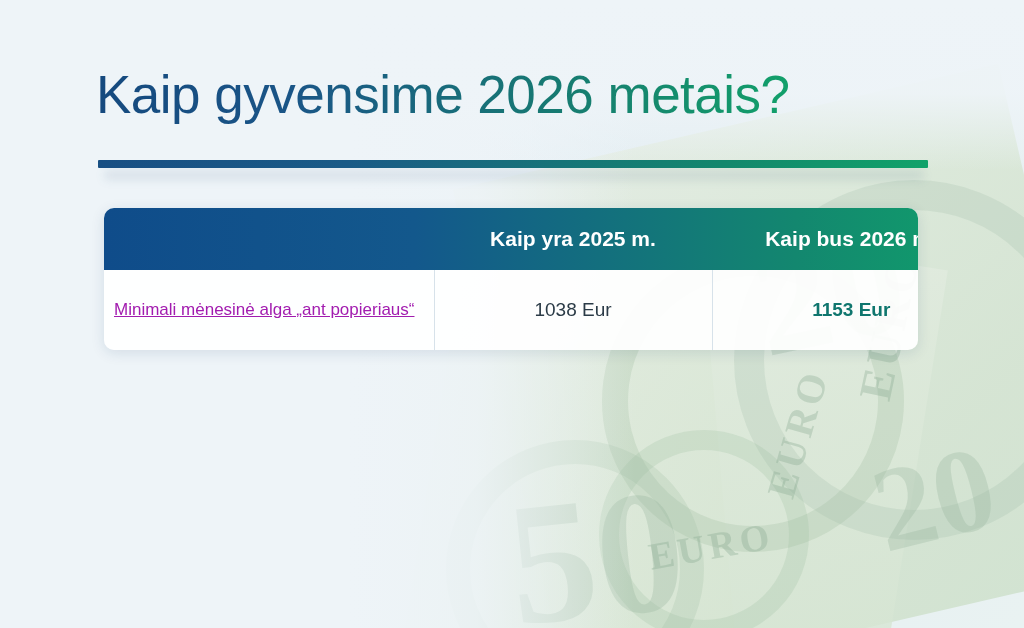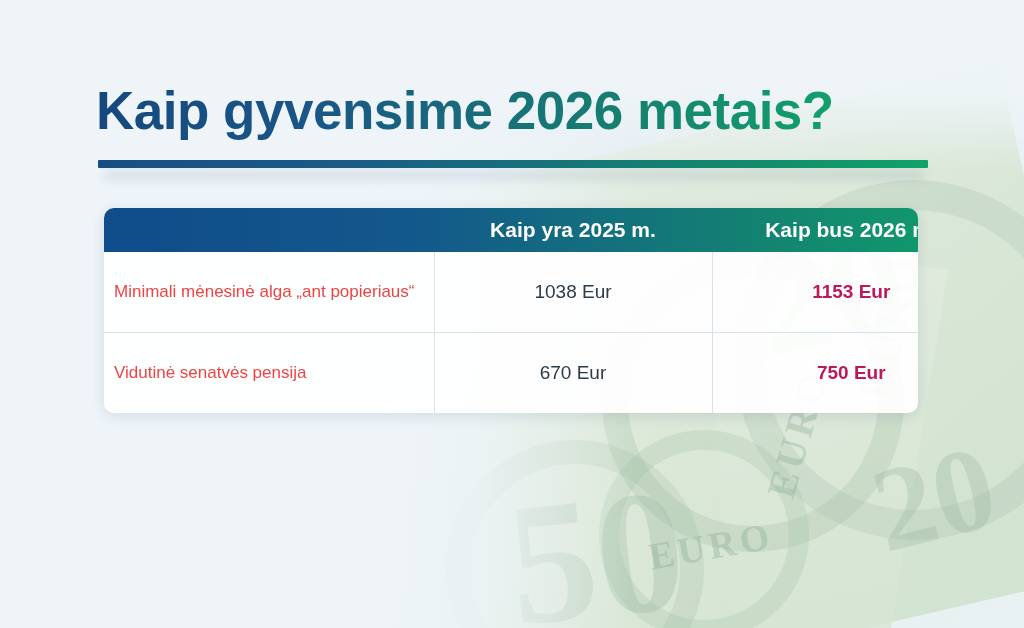--- a/index.html
+++ b/index.html
@@ -99,23 +99,23 @@
 
   
   .content {
     position: relative;
     z-index: 5;
   }
 
   .title {
     position: absolute;
     left: 96px;
-    top: 80px;
+    top: 64px;
     font-size: 53px;
-    font-weight: bold;
+    font-weight: normal;
     letter-spacing: -0.5px;
     background: linear-gradient(90deg, #15497e 0%, #1a5587 28%, #16806f 72%, #12a06a 100%);
     -webkit-background-clip: text;
     background-clip: text;
     color: transparent;
     white-space: nowrap;
   }
 
   .rule {
     position: absolute;
@@ -147,21 +147,21 @@
     overflow: hidden;
     box-shadow: 0 3px 14px rgba(20,60,100,.12);
   }
   table {
     width: 100%;
     border-collapse: collapse;
     table-layout: fixed;
     background: rgba(255,255,255,.93);
   }
   thead th {
-    height: 44px;
+    height: 62px;
     color: #ffffff;
     font-size: 21px;
     font-weight: bold;
     padding: 0 12px;
     vertical-align: middle;
   }
   thead tr {
     background: linear-gradient(90deg, #0f4c8a 0%, #13588c 35%, #13876f 78%, #10a06b 100%);
   }
   th.col-label { width: 306px; }
@@ -173,33 +173,34 @@
     color: #2b3b47;
     border-bottom: 1px solid #d7e2ea;
     border-right: 1px solid #d7e2ea;
     vertical-align: middle;
     height: 64px;
     padding: 8px 10px;
   }
   tbody tr:last-child td { border-bottom: none; }
   td.cell-label {
     line-height: 1.35;
-    color: #ef4444;
+    color: #a21caf;
+    text-decoration: underline;
   }
   td.cell-now {
     text-align: center;
     font-size: 19px;
     color: #2b3b47;
     margin-left: 24px;
   }
   td.cell-next {
     text-align: center;
     font-size: 19px;
     font-weight: bold;
-    color: #be185d;
+    color: #0f766e;
     border-right: none;
   }
 </style>
 </head>
 <body>
 
 <div id="poster">
 
   <div class="bg-layer">
     <div class="bg-base"></div>
@@ -234,23 +235,18 @@
             <th class="col-now">Kaip yra 2025 m.</th>
             <th class="col-next">Kaip bus 2026 m.</th>
           </tr>
         </thead>
         <tbody>
           <tr>
             <td class="cell-label">Minimali mėnesinė alga „ant popieriaus“</td>
             <td class="cell-now">1038 Eur</td>
             <td class="cell-next">1153 Eur</td>
           </tr>
-          <tr>
-            <td class="cell-label">Vidutinė senatvės pensija</td>
-            <td class="cell-now">670 Eur</td>
-            <td class="cell-next">750 Eur</td>
-          </tr>
         </tbody>
       </table>
     </div>
 
   </div>
 </div>
 
 </body></html>

